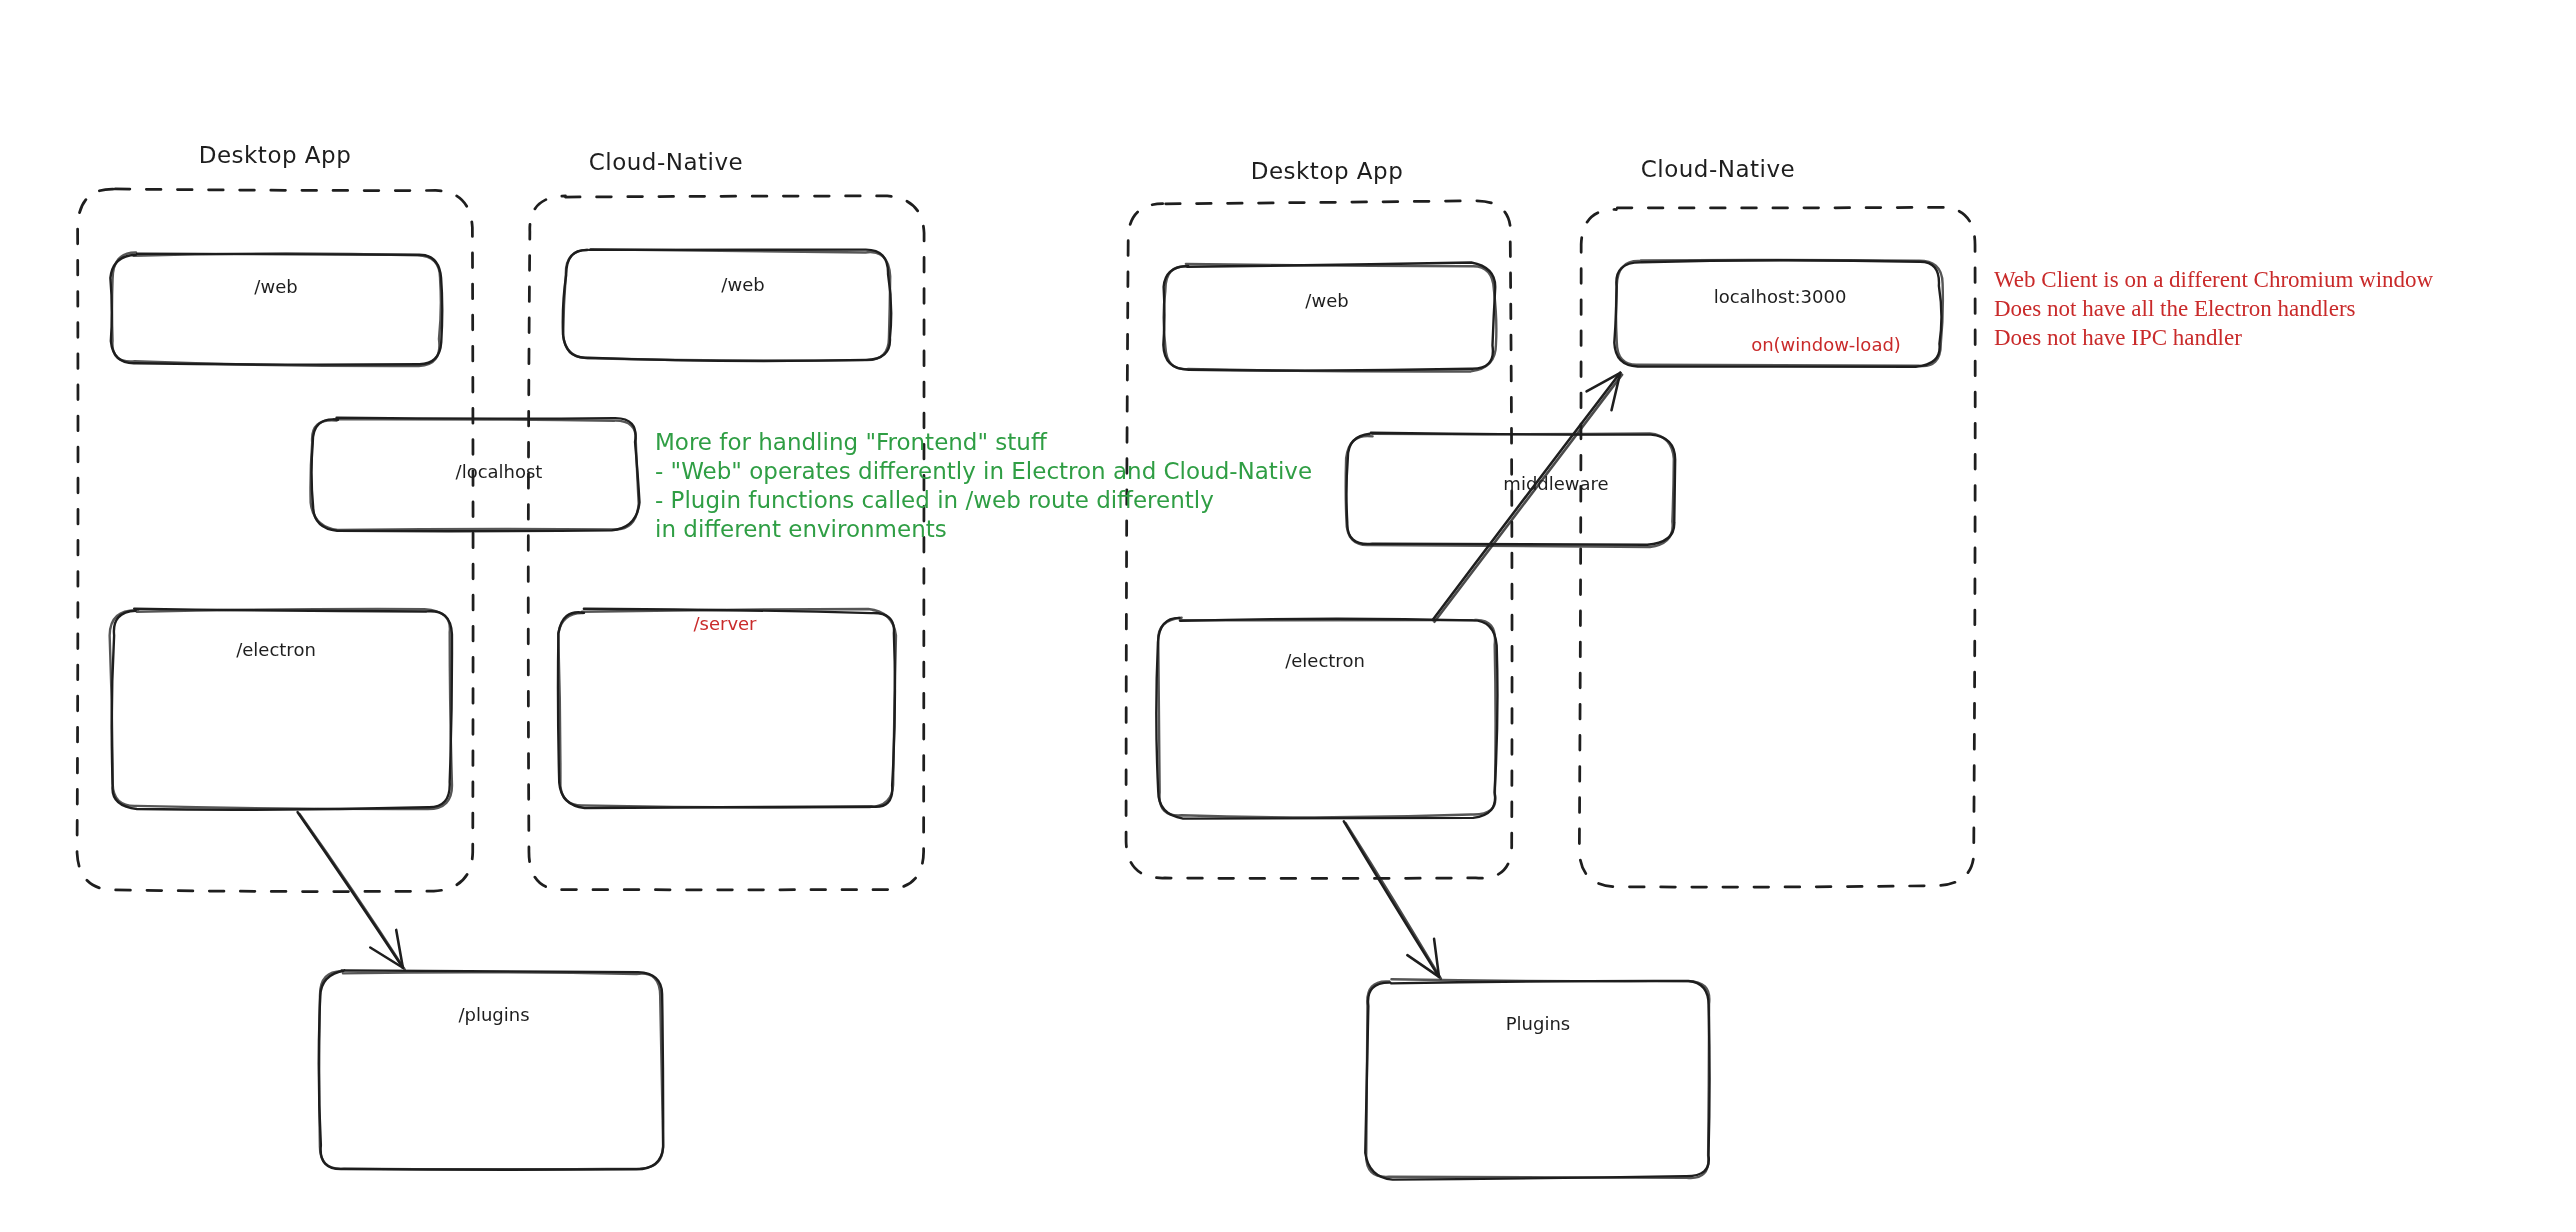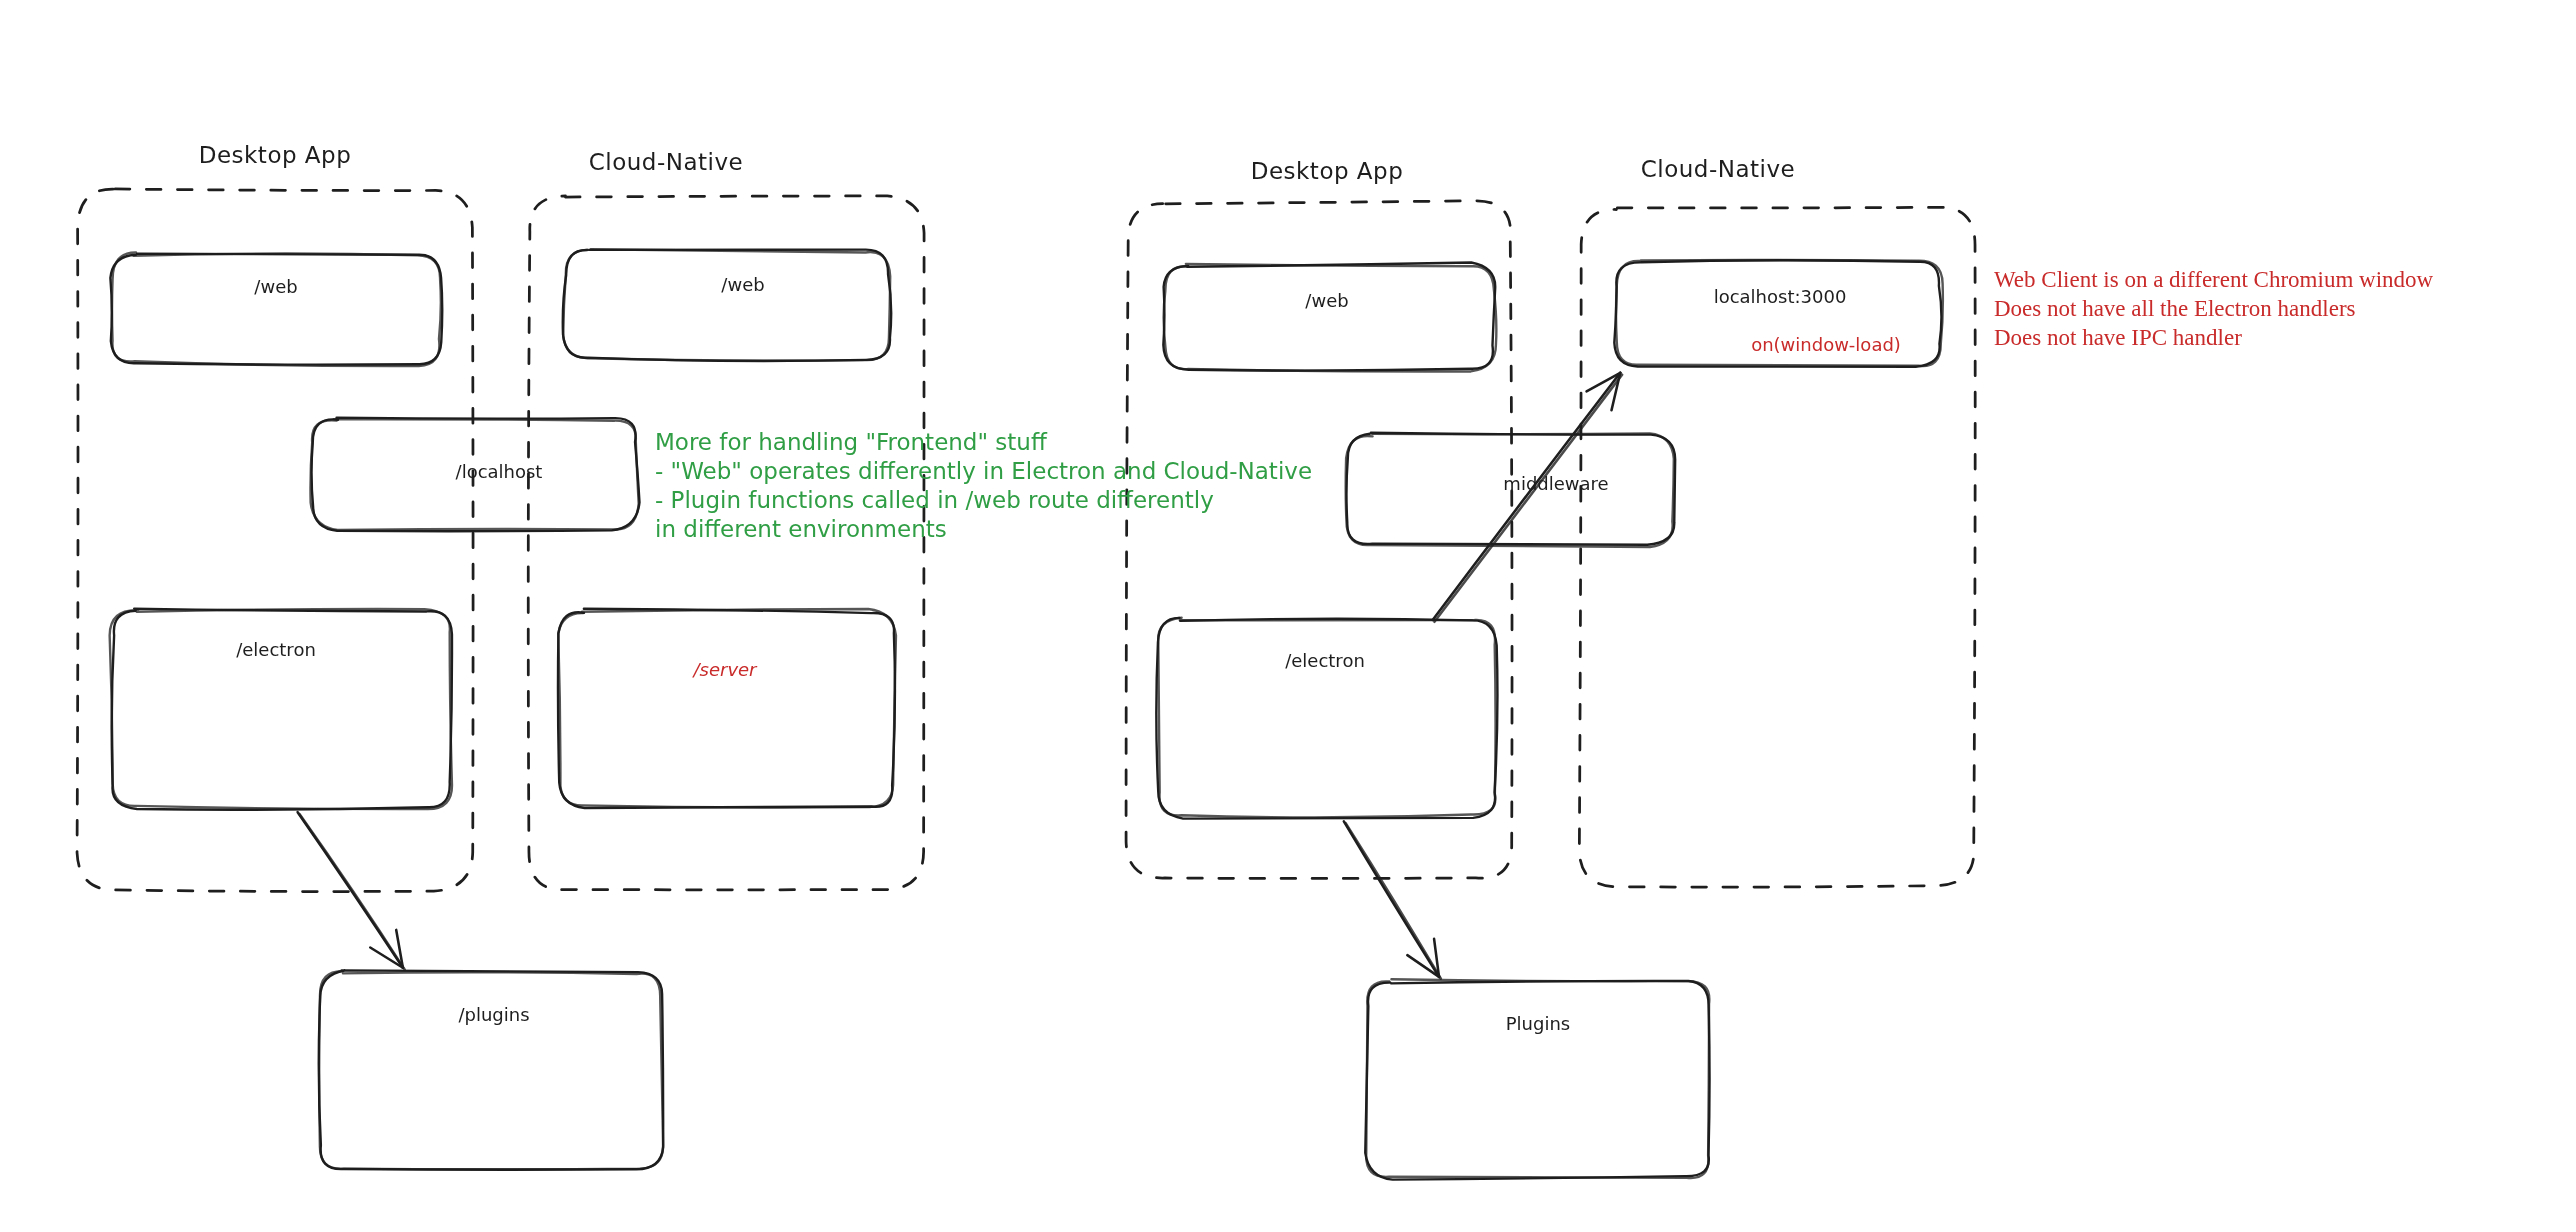--- a/index.html
+++ b/index.html
@@ -145,21 +145,21 @@
         <path d="M 1572 1040 L 1537.3779621951 1016.2236567522237" fill="none" stroke="#1e1e1e" stroke-width="2.8" stroke-linecap="round"></path>
       </g>
     </svg>
   <div class="layer" id="text-layer">
       <div class="group-label" style="left: 275px; top: 117px;">Desktop App</div>
       <div class="group-label" style="left: 666px; top: 124px;">Cloud-Native</div>
       <div class="node-label" style="left: 276px; top: 261px;">/web</div>
       <div class="node-label" style="left: 743px; top: 259px;">/web</div>
       <div class="node-label" style="left: 499px; top: 446px;">/localhost</div>
       <div class="node-label" style="left: 276px; top: 624px;">/electron</div>
-      <div class="node-label red" style="left: 725px; top: 644px; font-style: italic;">/server</div>
+      <div class="node-label red" style="left: 725px; top: 598px;">/server</div>
       <div class="node-label" style="left: 494px; top: 989px;">/plugins</div>
       <div class="annotation green" style="left: 655px; top: 403px;">More for handling "Frontend" stuff
 - "Web" operates differently in Electron and Cloud-Native
 - Plugin functions called in /web route differently
 in different environments</div>
       <div class="group-label" style="left: 1327px; top: 133px;">Desktop App</div>
       <div class="group-label" style="left: 1718px; top: 131px;">Cloud-Native</div>
       <div class="node-label" style="left: 1327px; top: 275px;">/web</div>
       <div class="node-label" style="left: 1780px; top: 271px; text-align: right;">localhost:3000</div>
       <div class="node-sublabel" style="left: 1826px; top: 319px;">on(window-load)</div>

